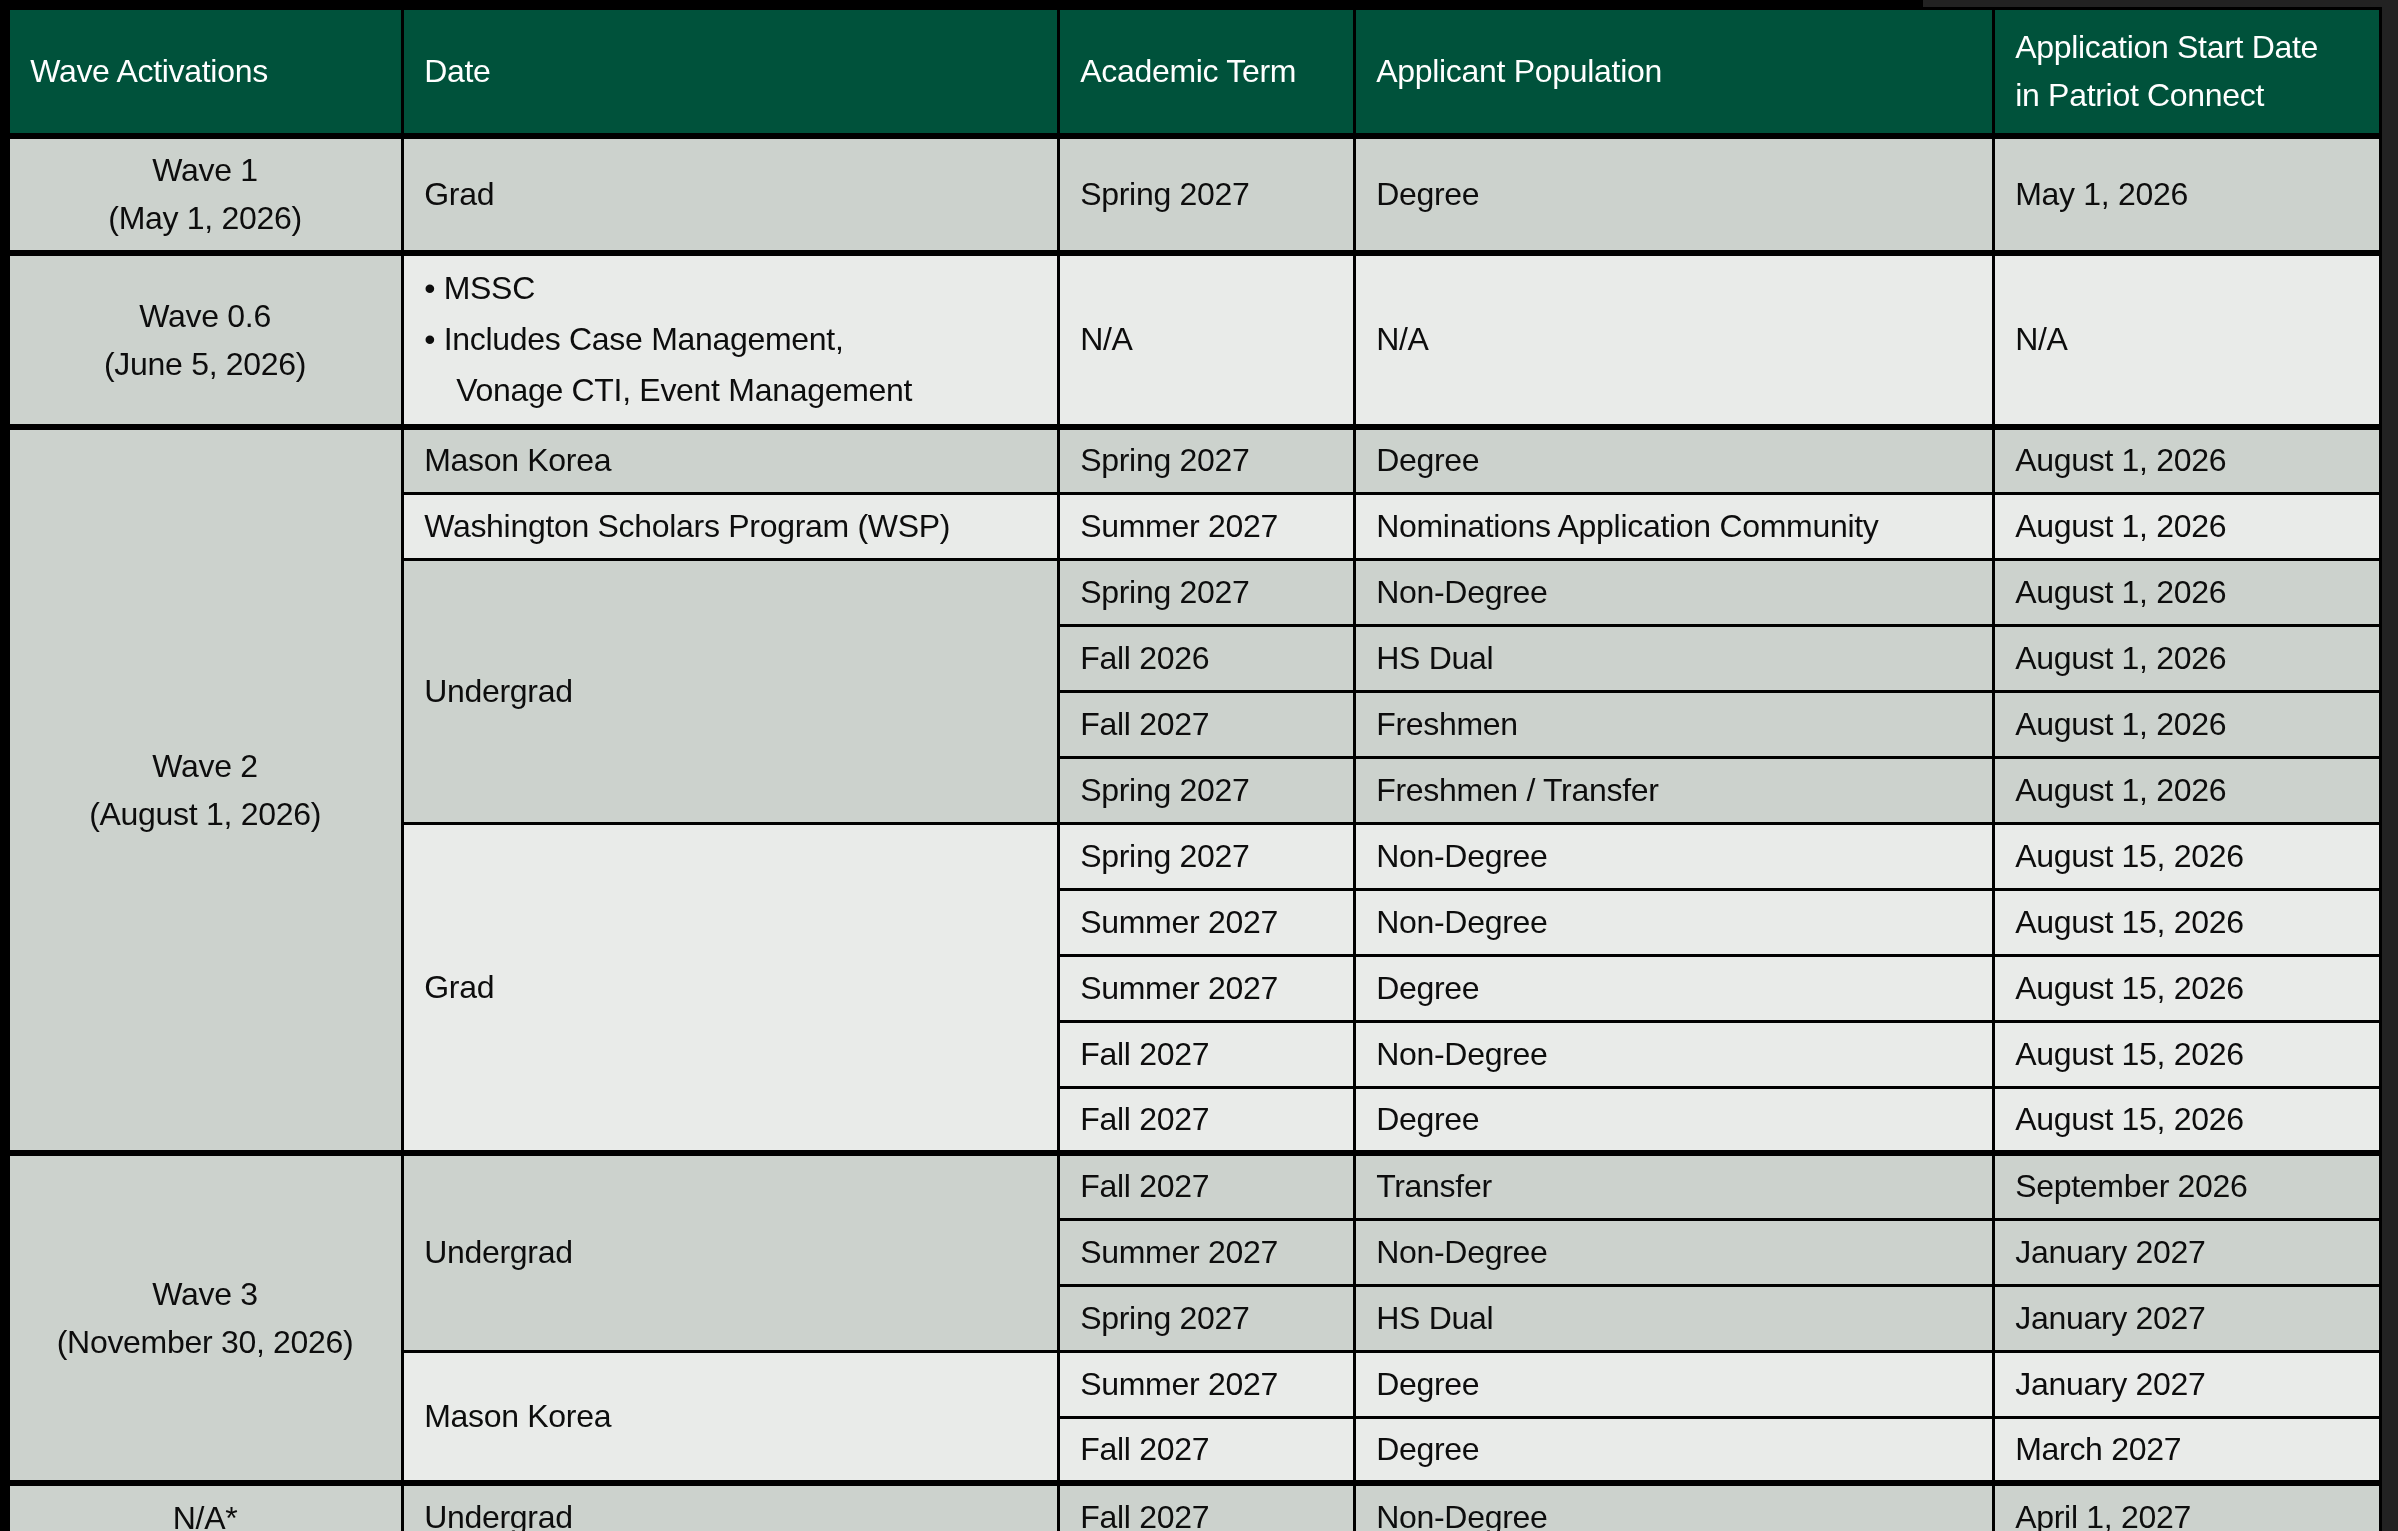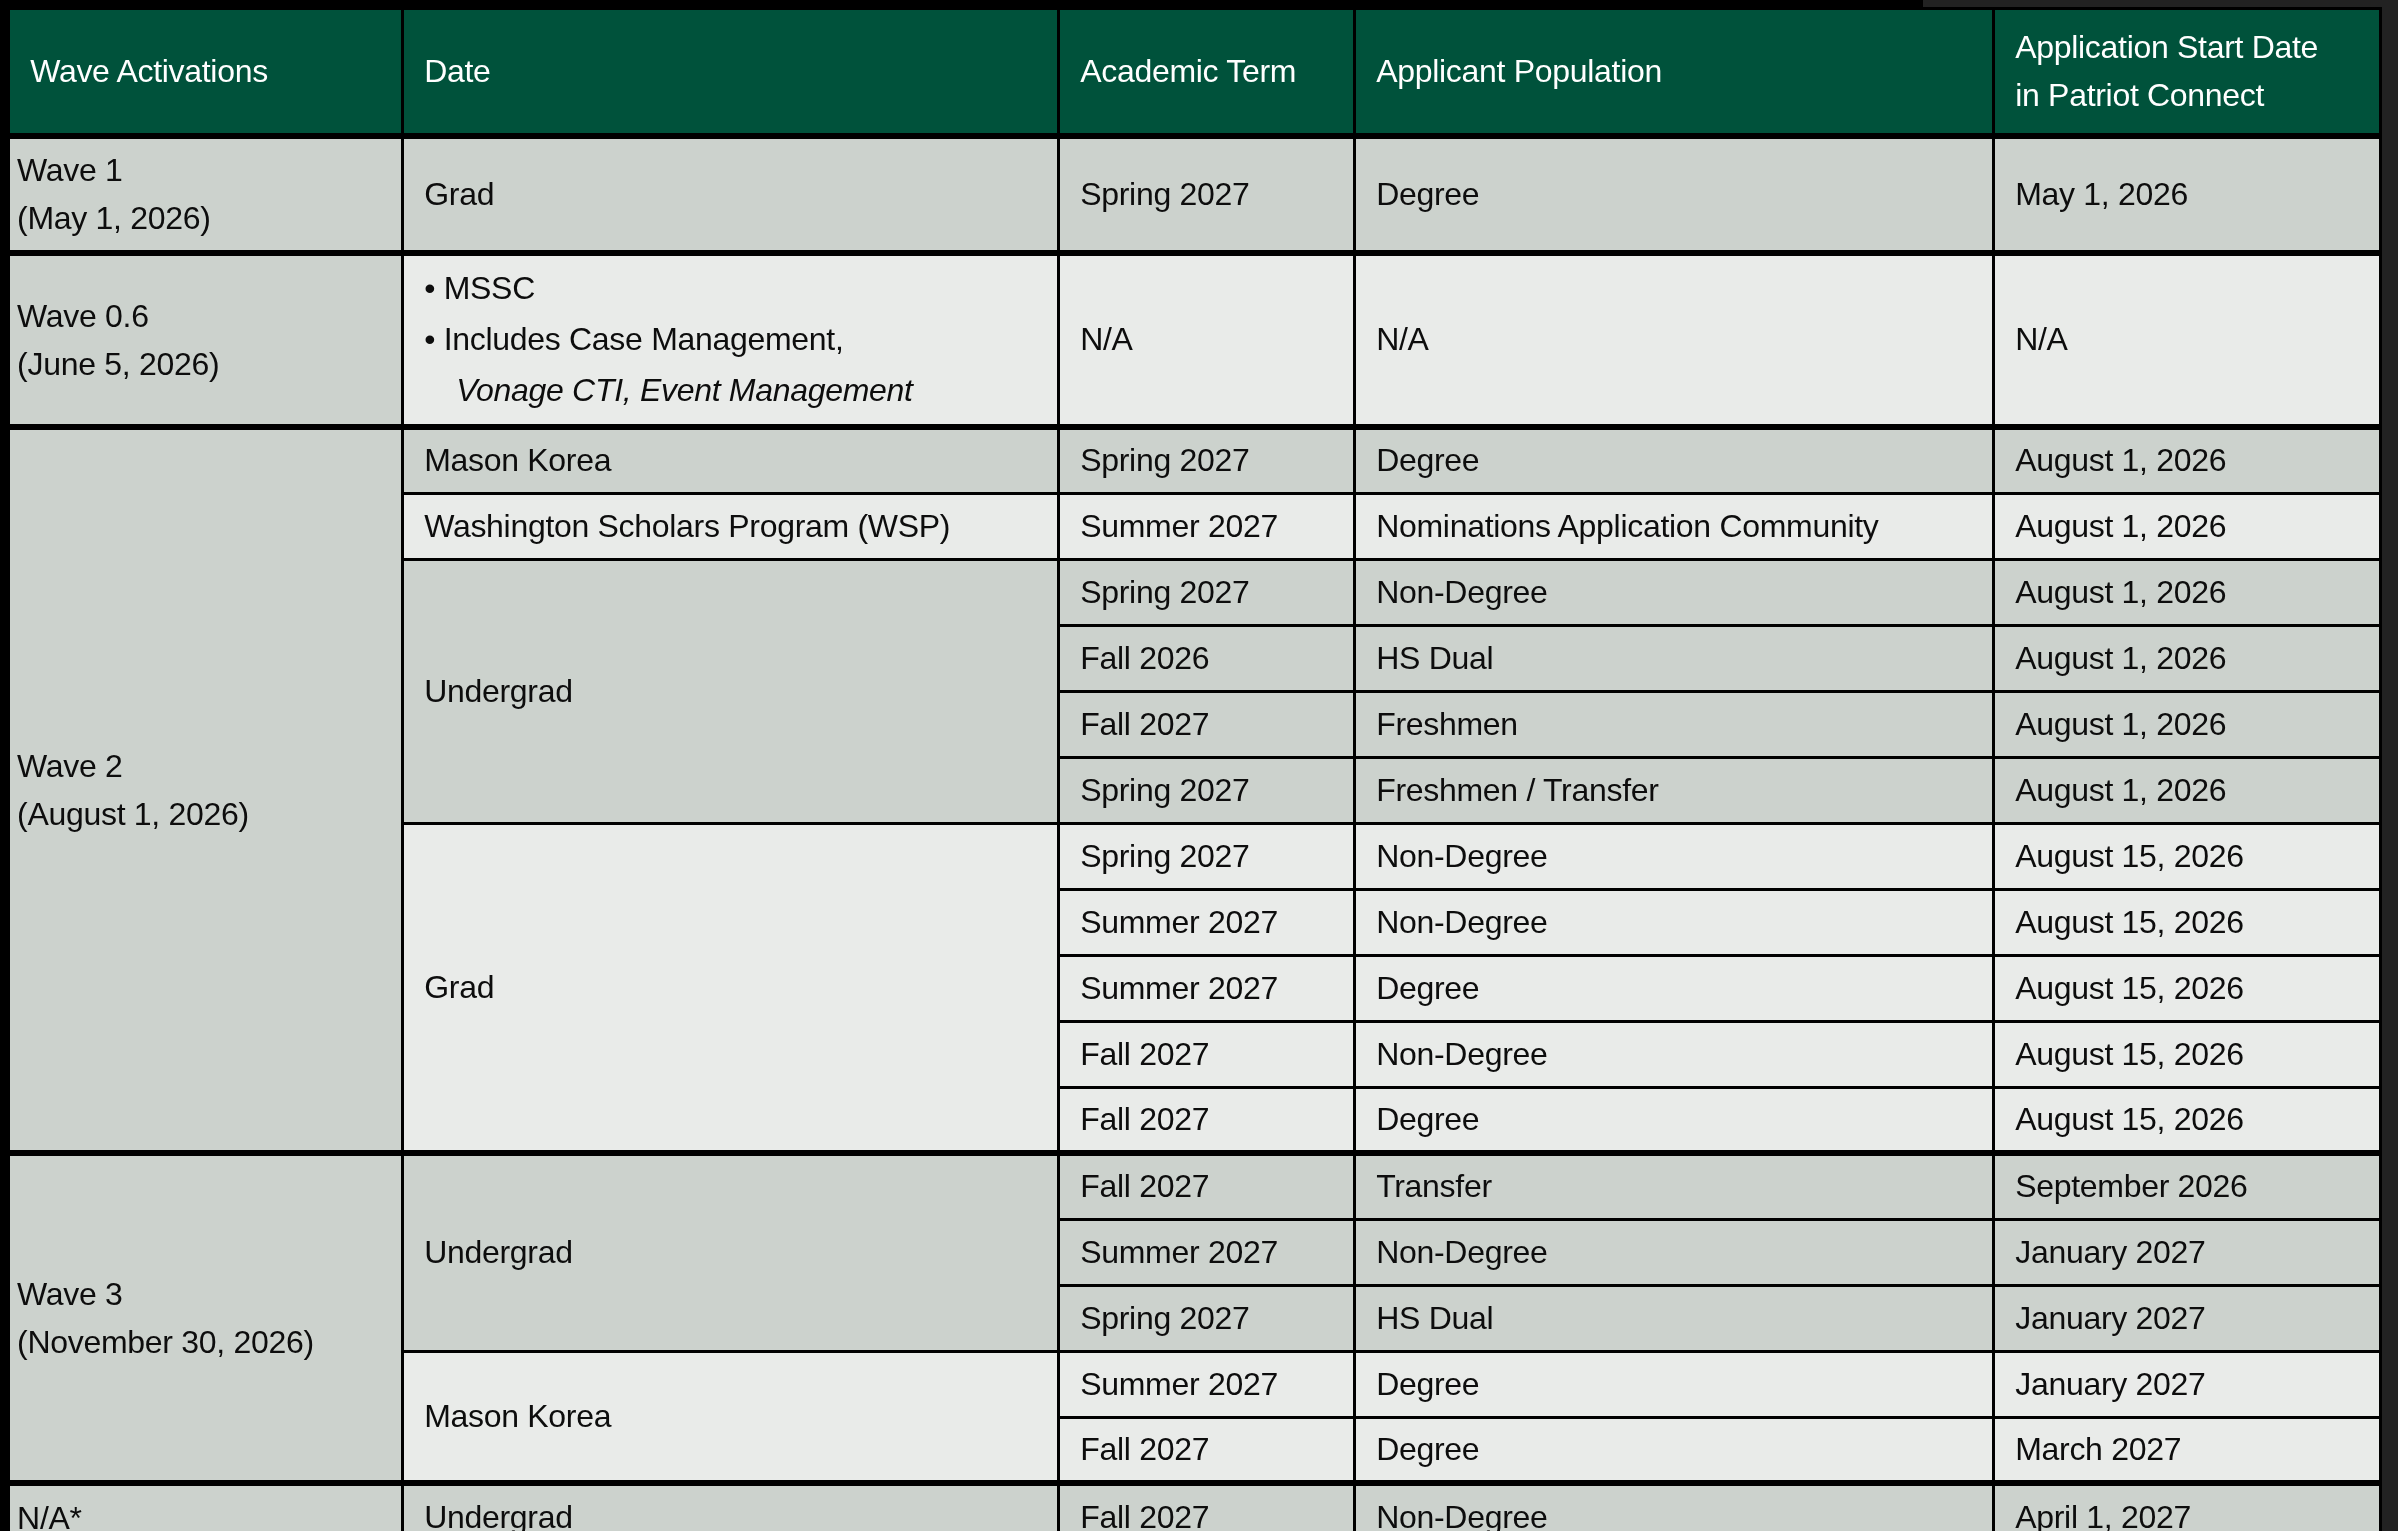--- a/index.html
+++ b/index.html
@@ -42,32 +42,32 @@
     color:var(--header_text);
     font-weight:400;
     text-align:left;
     line-height:1.5;
     height:108px;
   }
   th.start-col{padding-right:37px;}
   td{line-height:1.35;}
   .band-dark{background:var(--band_dark);}
   .band-light{background:var(--band_light);}
-  .wave-cell{padding-left:7.5px;padding-right:7.5px;line-height:1.5;}
+  .wave-cell{text-align:center;padding-left:7.5px;padding-right:7.5px;line-height:1.5;}
   .gt{border-top-width:6.6px;}
   tr.r-std{height:66px;}
   tr.r-wave1{height:110px;}
   tr.r-wave15{height:158px;}
   tr.r-last{height:67px;}
   .bullet-line{
     line-height:1.6;
     padding-left:32px;
     text-indent:-32px;
   }
-  .bullet-line.cont{padding-left:32px;text-indent:0;font-style:italic;}
+  .bullet-line.cont{padding-left:32px;text-indent:0;}
 </style>
 </head>
 <body>
 
 <div class="page">
 <table>
   <colgroup>
     <col class="c1">
         <col class="c2">
         <col class="c3">

